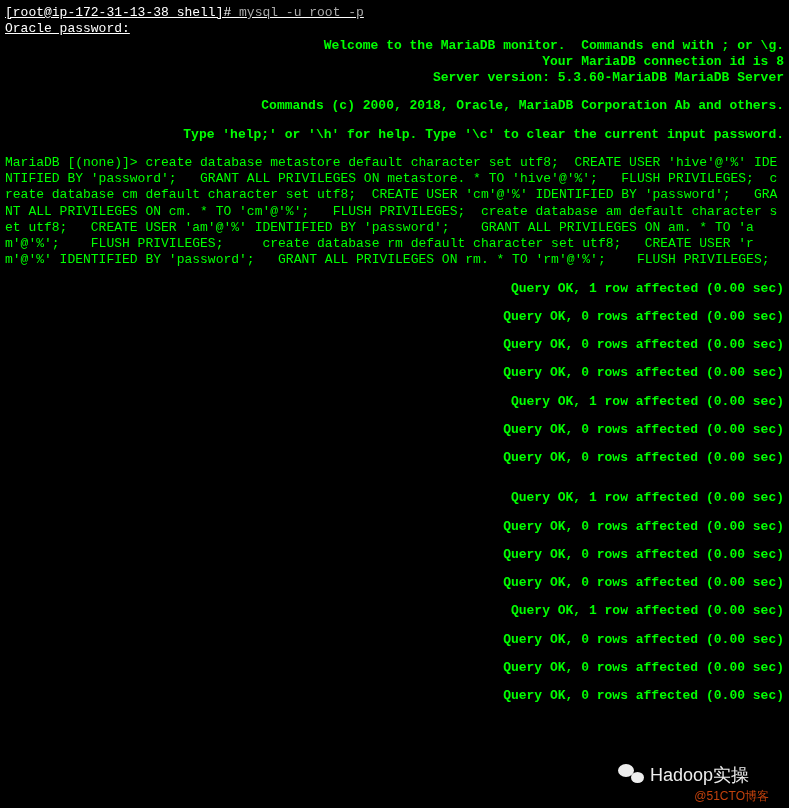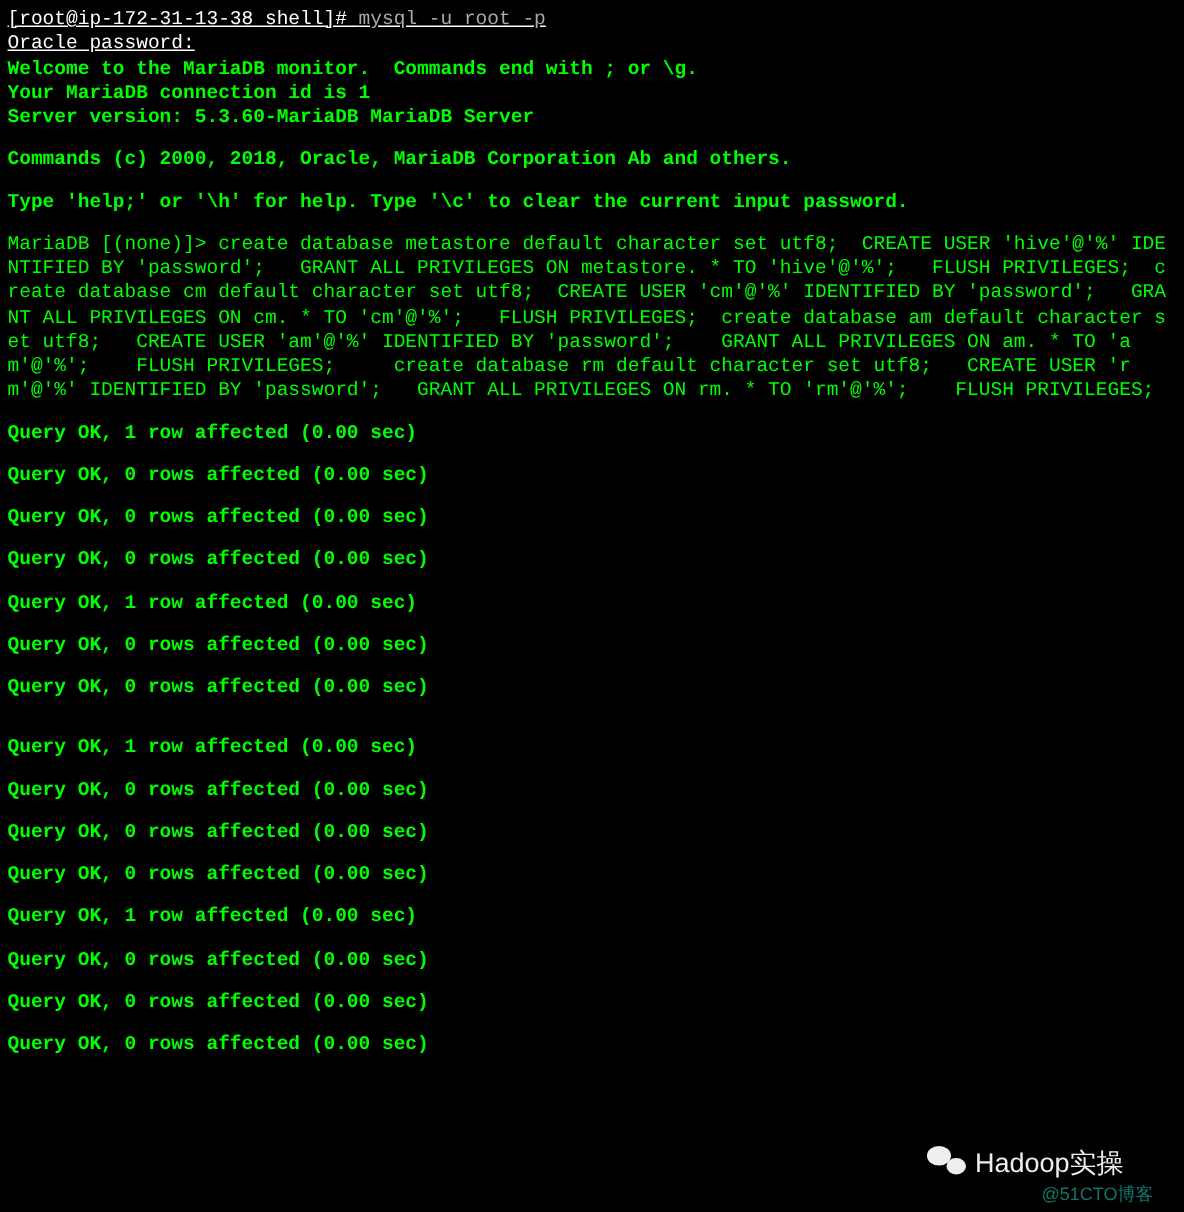--- a/index.html
+++ b/index.html
@@ -12,21 +12,21 @@
       color: #0f0;
       width: 789px;
       height: 808px;
       box-sizing: border-box;
       overflow: hidden;
       position: relative;
     }
     .line { white-space: pre-wrap; word-break: break-all; }
     .white { color: #fff; text-decoration: underline; }
     .green { color: #0f0; }
-    .bold { font-weight: bold; }
+    .bold { font-weight: bold; text-align: right; }
     .cmd { color: #aaa; }
     .watermark {
       position: absolute;
       bottom: 22px;
       right: 40px;
       display: flex;
       gap: 6px;
       color: #eee;
       font-family: sans-serif;
       font-size: 18px;
@@ -40,33 +40,33 @@
       position: absolute;
       background: #eee;
       border-radius: 50%;
     }
     .wechat .b1 { width: 16px; height: 13px; left: 0; top: 0; }
     .wechat .b2 { width: 13px; height: 11px; right: 0; bottom: 3px; }
     .attr {
       position: absolute;
       bottom: 4px;
       right: 20px;
-      color: #0f766e;
+      color: #c2410c;
       font-family: sans-serif;
       font-size: 12px;
     }
     .spacer { height: 12px; }
   </style>
 </head>
 <body>
 
 <div class="line white"><span>[root@ip-172-31-13-38 shell]# </span><span class="cmd">mysql -u root -p</span></div>
 <div class="line white">Oracle password:</div>
 <div class="line green bold">Welcome to the MariaDB monitor.  Commands end with ; or \g.</div>
-<div class="line green bold">Your MariaDB connection id is 1</div>
+<div class="line green bold">Your MariaDB connection id is 8</div>
 <div class="line green bold">Server version: 5.3.60-MariaDB MariaDB Server</div>
 <div class="spacer"></div>
 <div class="line green bold">Commands (c) 2000, 2018, Oracle, MariaDB Corporation Ab and others.</div>
 <div class="spacer"></div>
 <div class="line green bold">Type 'help;' or '\h' for help. Type '\c' to clear the current input password.</div>
 <div class="spacer"></div>
 <div class="line green">MariaDB [(none)]&gt; create database metastore default character set utf8;  CREATE USER 'hive'@'%' IDENTIFIED BY 'password';   GRANT ALL PRIVILEGES ON metastore. * TO 'hive'@'%';   FLUSH PRIVILEGES;  create database cm default character set utf8;  CREATE USER 'cm'@'%' IDENTIFIED BY 'password';   GRANT ALL PRIVILEGES ON cm. * TO 'cm'@'%';   FLUSH PRIVILEGES;  create database am default character set utf8;   CREATE USER 'am'@'%' IDENTIFIED BY 'password';    GRANT ALL PRIVILEGES ON am. * TO 'am'@'%';    FLUSH PRIVILEGES;     create database rm default character set utf8;   CREATE USER 'rm'@'%' IDENTIFIED BY 'password';   GRANT ALL PRIVILEGES ON rm. * TO 'rm'@'%';    FLUSH PRIVILEGES;</div>
 <div class="spacer"></div>
 
 <div id="results">

